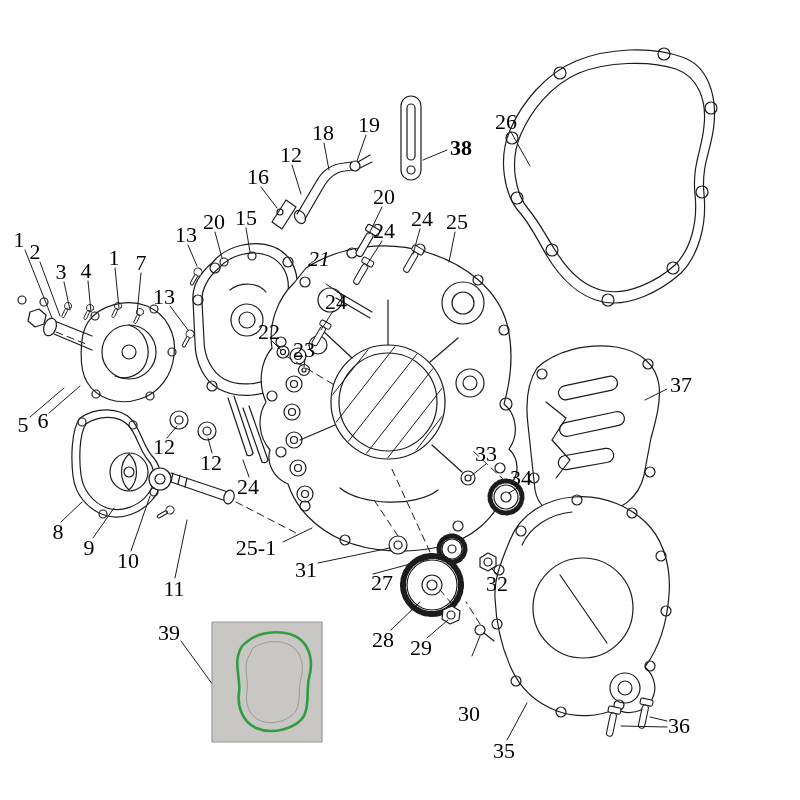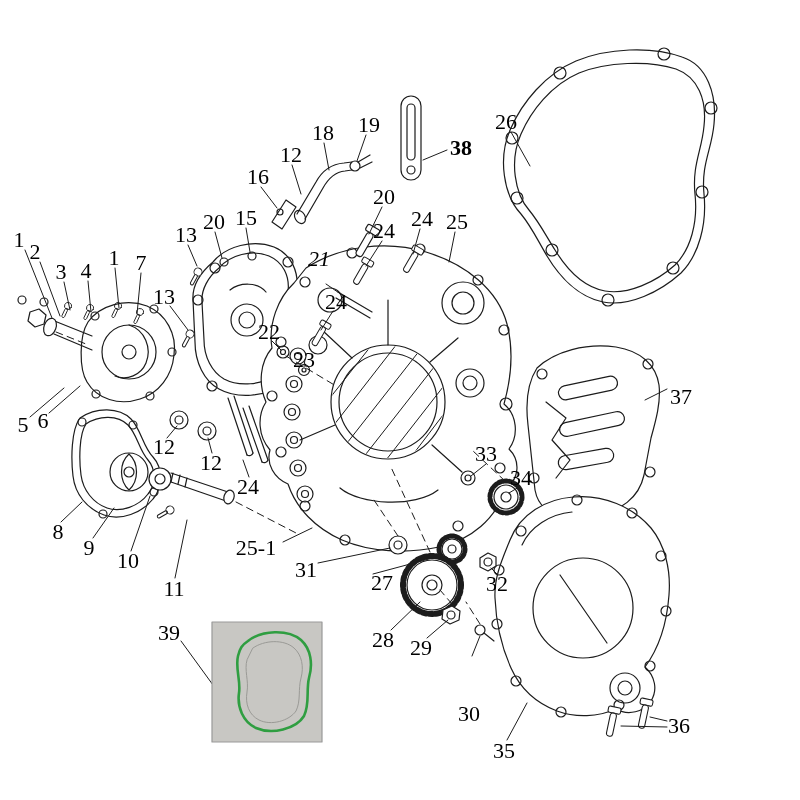--- a/index.html
+++ b/index.html
@@ -347,38 +347,38 @@
       <div class="part-label bold" style="left: 461px; top: 148px;">38</div>
       <div class="part-label" style="left: 506px; top: 122px;">26</div>
       <div class="part-label" style="left: 384px; top: 197px;">20</div>
       <div class="part-label" style="left: 384px; top: 231px;">24</div>
       <div class="part-label" style="left: 422px; top: 219px;">24</div>
       <div class="part-label" style="left: 457px; top: 222px;">25</div>
       <div class="part-label" style="left: 319px; top: 259px; font-style: italic;">21</div>
       <div class="part-label" style="left: 336px; top: 302px;">24</div>
       <div class="part-label" style="left: 164px; top: 297px;">13</div>
       <div class="part-label" style="left: 269px; top: 332px;">22</div>
-      <div class="part-label" style="left: 304px; top: 350px; margin-top: 10px;">23</div>
+      <div class="part-label" style="left: 304px; top: 350px;">23</div>
       <div class="part-label" style="left: 23px; top: 425px;">5</div>
       <div class="part-label" style="left: 43px; top: 421px;">6</div>
       <div class="part-label" style="left: 164px; top: 447px;">12</div>
       <div class="part-label" style="left: 211px; top: 463px;">12</div>
       <div class="part-label" style="left: 248px; top: 487px;">24</div>
       <div class="part-label" style="left: 58px; top: 532px;">8</div>
       <div class="part-label" style="left: 89px; top: 548px;">9</div>
       <div class="part-label" style="left: 128px; top: 561px;">10</div>
       <div class="part-label" style="left: 174px; top: 589px;">11</div>
       <div class="part-label" style="left: 256px; top: 548px;">25-1</div>
       <div class="part-label" style="left: 306px; top: 570px;">31</div>
       <div class="part-label" style="left: 382px; top: 583px;">27</div>
       <div class="part-label" style="left: 383px; top: 640px; text-align: center;">28</div>
       <div class="part-label" style="left: 421px; top: 648px;">29</div>
       <div class="part-label" style="left: 469px; top: 666px; margin-top: 48px;">30</div>
       <div class="part-label" style="left: 497px; top: 584px;">32</div>
       <div class="part-label" style="left: 486px; top: 454px;">33</div>
       <div class="part-label" style="left: 521px; top: 478px;">34</div>
-      <div class="part-label" style="left: 681px; top: 385px; margin-top: 12px;">37</div>
+      <div class="part-label" style="left: 681px; top: 385px;">37</div>
       <div class="part-label" style="left: 169px; top: 633px;">39</div>
       <div class="part-label" style="left: 504px; top: 751px;">35</div>
       <div class="part-label" style="left: 679px; top: 726px;">36</div>
     </div>
 
 </div>
 
 </body></html>

